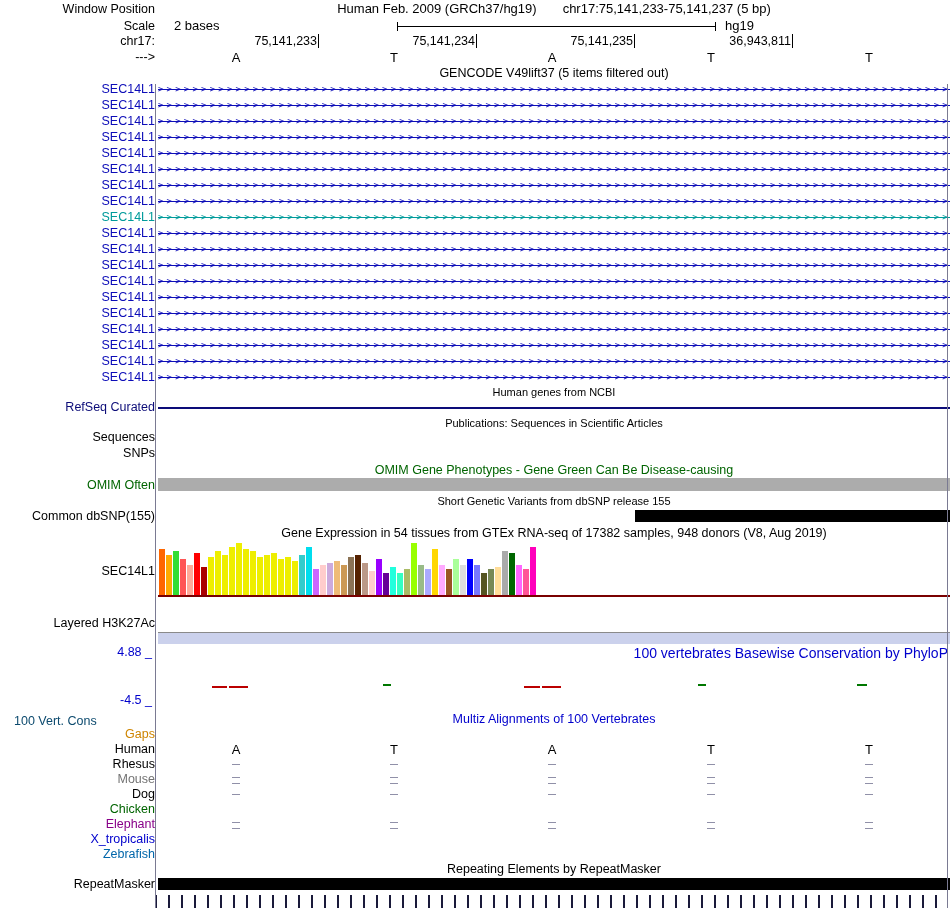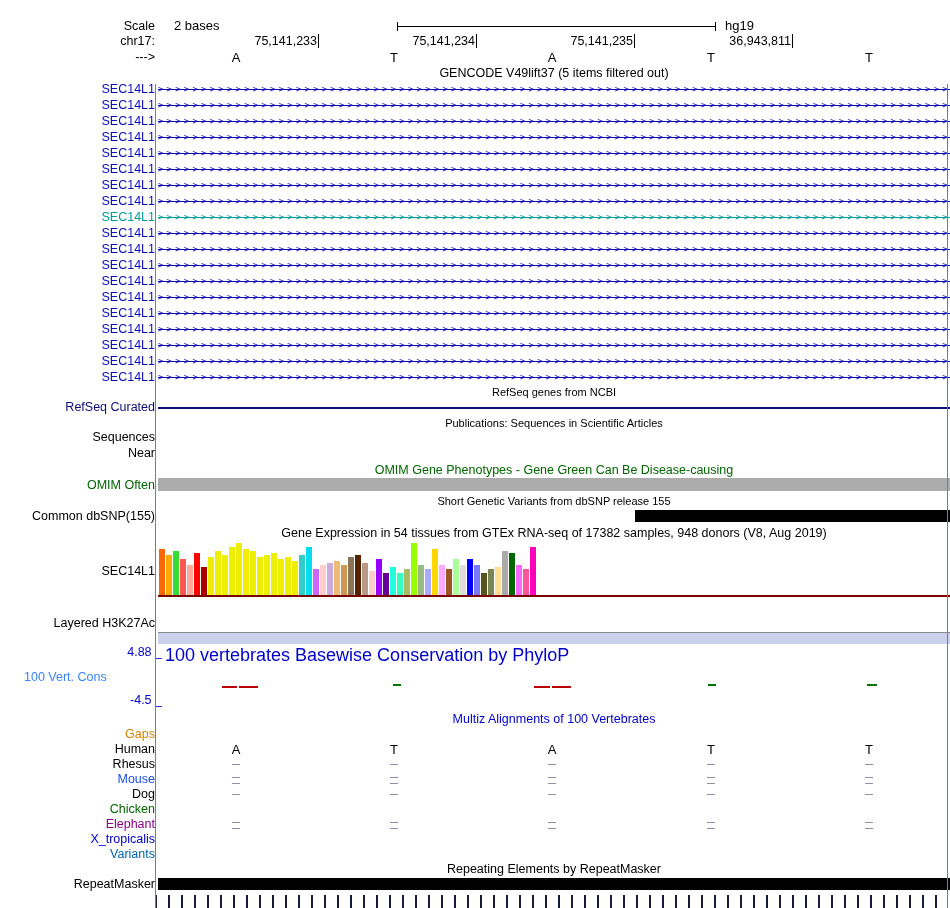--- a/index.html
+++ b/index.html
@@ -35,25 +35,25 @@
   .omim-bar{position:absolute;left:0;right:0;top:0;height:13px}
   .dbsnp-bar{position:absolute;left:477px;right:0;top:1px;height:12px}
   .repeat-bar{position:absolute;left:0;right:0;top:1px;height:12px}
   .h3k-band{position:absolute;left:0;right:0;top:16px;height:11px;border-top:1px solid #8a8a8a}
   
   .gtex-lab{display:flex;align-items:center;justify-content:flex-end}
   #gtex-bars{position:absolute;left:1px;top:0;height:54px;display:flex;align-items:flex-end;gap:1px}
   .gtex-bar{width:6px;flex:none}
   .gtex-baseline{position:absolute;left:0;right:0;top:54px;height:2px}
   
-  #cons{position:absolute;top:645px;left:10px;width:766px;height:67px}
+  #cons{position:absolute;top:645px;left:0;width:766px;height:67px}
   .cons-max{position:absolute;left:0;top:0;width:152px;text-align:right;font-size:12.5px}
   .cons-min{position:absolute;left:0;top:48px;width:152px;text-align:right;font-size:12.5px}
   .cons-name{position:absolute;left:14px;top:25px;font-size:12.5px}
-  .cons-title{position:absolute;left:155px;width:793px;top:0;text-align:left;font-size:18px}
+  .cons-title{position:absolute;left:155px;width:793px;top:0;text-align:right;font-size:14px}
   #cons-marks{position:absolute;left:155px;top:0;width:793px;height:67px}
   .cmark{position:absolute;height:2px}
   
   #multiz-species{position:absolute;top:727px;left:0;width:950px}
   .sp-row{display:flex;height:15px}
   .sp-lab{width:155px;flex:none;text-align:right;padding-right:3px;font-size:12.5px;line-height:15px}
   .sp-trk{flex:1;position:relative}
   .d1{position:absolute;transform:translateX(-50%);top:7px;width:8px;height:1px;background:#9090A8}
   .d2{position:absolute;transform:translateX(-50%);top:5px;width:8px;height:5px;
     border-top:1px solid #9090A8;border-bottom:1px solid #9090A8}
@@ -61,20 +61,27 @@
   #bottom-ticks{position:absolute;top:893px;left:155px;width:793px;height:15px}
   #bottom-ticks .ticks{position:absolute;top:2px;left:0;right:0;height:13px;
     background:repeating-linear-gradient(90deg,#1a1a3a 0 2px,transparent 2px 13px)}
   .vline{position:absolute;top:84px;bottom:0;width:1px;background:#7a7a92}
 </style>
 </head>
 <body>
 
 <div id="browser">
 
+  <div class="sec" style="top:1px;height:16px">
+    <div class="lab lh16">Window Position</div>
+    <div class="trk hdr">
+      <span>Human Feb. 2009 (GRCh37/hg19)</span>
+      <span>chr17:75,141,233-75,141,237 (5 bp)</span>
+    </div>
+  </div>
 
   <div class="sec" style="top:18px;height:16px">
     <div class="lab lh16">Scale</div>
     <div class="trk">
       <span class="scale-val">2 bases</span>
       <span class="bracket"></span>
       <span class="genome">hg19</span>
     </div>
   </div>
 
@@ -215,39 +222,39 @@
       <div class="gene-row">
         <div class="gene-lab" style="color: rgb(13, 13, 184);">SEC14L1</div>
         <div class="gene-trk">
           <div class="arrows" style="color: rgb(13, 13, 184);">&gt;&gt;&gt;&gt;&gt;&gt;&gt;&gt;&gt;&gt;&gt;&gt;&gt;&gt;&gt;&gt;&gt;&gt;&gt;&gt;&gt;&gt;&gt;&gt;&gt;&gt;&gt;&gt;&gt;&gt;&gt;&gt;&gt;&gt;&gt;&gt;&gt;&gt;&gt;&gt;&gt;&gt;&gt;&gt;&gt;&gt;&gt;&gt;&gt;&gt;&gt;&gt;&gt;&gt;&gt;&gt;&gt;&gt;&gt;&gt;&gt;&gt;&gt;&gt;&gt;&gt;&gt;&gt;&gt;&gt;&gt;&gt;&gt;&gt;&gt;&gt;&gt;&gt;&gt;&gt;&gt;&gt;&gt;&gt;&gt;&gt;&gt;&gt;&gt;&gt;&gt;&gt;&gt;&gt;&gt;&gt;&gt;&gt;&gt;&gt;&gt;&gt;&gt;&gt;&gt;&gt;&gt;&gt;&gt;&gt;&gt;&gt;&gt;&gt;&gt;&gt;&gt;&gt;&gt;&gt;</div>
         </div>
       </div>
     </div>
 
   <div class="sec" style="top:385px;height:15px">
     <div class="lab"></div>
-    <div class="trk center small lh15"><span>RefSeq genes from NCBI</span></div>
+    <div class="trk center small lh15"><span>Human genes from NCBI</span></div>
   </div>
   <div class="sec" style="top:400px;height:15px">
     <div class="lab lh15" style="color: rgb(12, 12, 120);">RefSeq Curated</div>
     <div class="trk">
       <div class="refseq-line" style="background: rgb(12, 12, 120);"></div>
     </div>
   </div>
 
   <div class="sec" style="top:416px;height:14px">
     <div class="lab"></div>
     <div class="trk center small lh14"><span>Publications: Sequences in Scientific Articles</span></div>
   </div>
   <div class="sec" style="top:430px;height:15px">
     <div class="lab lh15">Sequences</div>
     <div class="trk"></div>
   </div>
   <div class="sec" style="top:446px;height:15px">
-    <div class="lab lh15">Near</div>
+    <div class="lab lh15">SNPs</div>
     <div class="trk"></div>
   </div>
 
   <div class="sec" style="top:462px;height:16px">
     <div class="lab"></div>
     <div class="trk center t125 lh16"><span style="color: rgb(0, 100, 0);">OMIM Gene Phenotypes - Gene Green Can Be Disease-causing</span></div>
   </div>
   <div class="sec" style="top:478px;height:15px">
     <div class="lab lh15" style="color: rgb(0, 100, 0);">OMIM Often</div>
     <div class="trk">
@@ -336,21 +343,21 @@
   <div class="sec" style="top:616px;height:29px">
     <div class="lab lh15">Layered H3K27Ac</div>
     <div class="trk">
       <div class="h3k-band" style="background: rgb(203, 209, 236);"></div>
     </div>
   </div>
 
   <div id="cons">
     <div class="cons-max consblue" style="color: rgb(0, 0, 204);">4.88 _</div>
     <div class="cons-title consblue" style="color: rgb(0, 0, 204);">100 vertebrates Basewise Conservation by PhyloP</div>
-    <div class="cons-name consblue" style="color: #3b82f6;">100 Vert. Cons</div>
+    <div class="cons-name consblue" style="color: #0c4a6e; margin-top: 44px;">100 Vert. Cons</div>
     <div class="cons-min consblue" style="color: rgb(0, 0, 204);">-4.5 _</div>
     <div id="cons-marks">
         <div class="cmark" style="left: 57px; width: 15px; top: 41px; background: rgb(187, 0, 0);"></div>
         <div class="cmark" style="left: 74px; width: 19px; top: 41px; background: rgb(187, 0, 0);"></div>
         <div class="cmark" style="left: 228px; width: 8px; top: 39px; background: rgb(0, 119, 0);"></div>
         <div class="cmark" style="left: 369px; width: 16px; top: 41px; background: rgb(187, 0, 0);"></div>
         <div class="cmark" style="left: 387px; width: 19px; top: 41px; background: rgb(187, 0, 0);"></div>
         <div class="cmark" style="left: 543px; width: 8px; top: 39px; background: rgb(0, 119, 0);"></div>
         <div class="cmark" style="left: 702px; width: 10px; top: 39px; background: rgb(0, 119, 0);"></div>
       </div>
@@ -379,21 +386,21 @@
         <div class="sp-lab" style="color: rgb(0, 0, 0);">Rhesus</div>
         <div class="sp-trk">
           <div class="d1" style="left: 78px;"></div>
           <div class="d1" style="left: 236px;"></div>
           <div class="d1" style="left: 394px;"></div>
           <div class="d1" style="left: 553px;"></div>
           <div class="d1" style="left: 711px;"></div>
         </div>
       </div>
       <div class="sp-row">
-        <div class="sp-lab" style="color: #1d4ed8;">Mouse</div>
+        <div class="sp-lab" style="color: #737373;">Mouse</div>
         <div class="sp-trk">
           <div class="d2" style="left: 78px;"></div>
           <div class="d2" style="left: 236px;"></div>
           <div class="d2" style="left: 394px;"></div>
           <div class="d2" style="left: 553px;"></div>
           <div class="d2" style="left: 711px;"></div>
         </div>
       </div>
       <div class="sp-row">
         <div class="sp-lab" style="color: rgb(0, 0, 0);">Dog</div>
@@ -417,21 +424,21 @@
           <div class="d2" style="left: 394px;"></div>
           <div class="d2" style="left: 553px;"></div>
           <div class="d2" style="left: 711px;"></div>
         </div>
       </div>
       <div class="sp-row">
         <div class="sp-lab" style="color: rgb(0, 0, 204);">X_tropicalis</div>
         <div class="sp-trk"></div>
       </div>
       <div class="sp-row">
-        <div class="sp-lab" style="color: rgb(0, 102, 170);">Variants</div>
+        <div class="sp-lab" style="color: rgb(0, 102, 170);">Zebrafish</div>
         <div class="sp-trk"></div>
       </div>
     </div>
 
   <div class="sec" style="top:862px;height:15px">
     <div class="lab"></div>
     <div class="trk center t125 lh15"><span>Repeating Elements by RepeatMasker</span></div>
   </div>
   <div class="sec" style="top:877px;height:15px">
     <div class="lab lh15">RepeatMasker</div>

